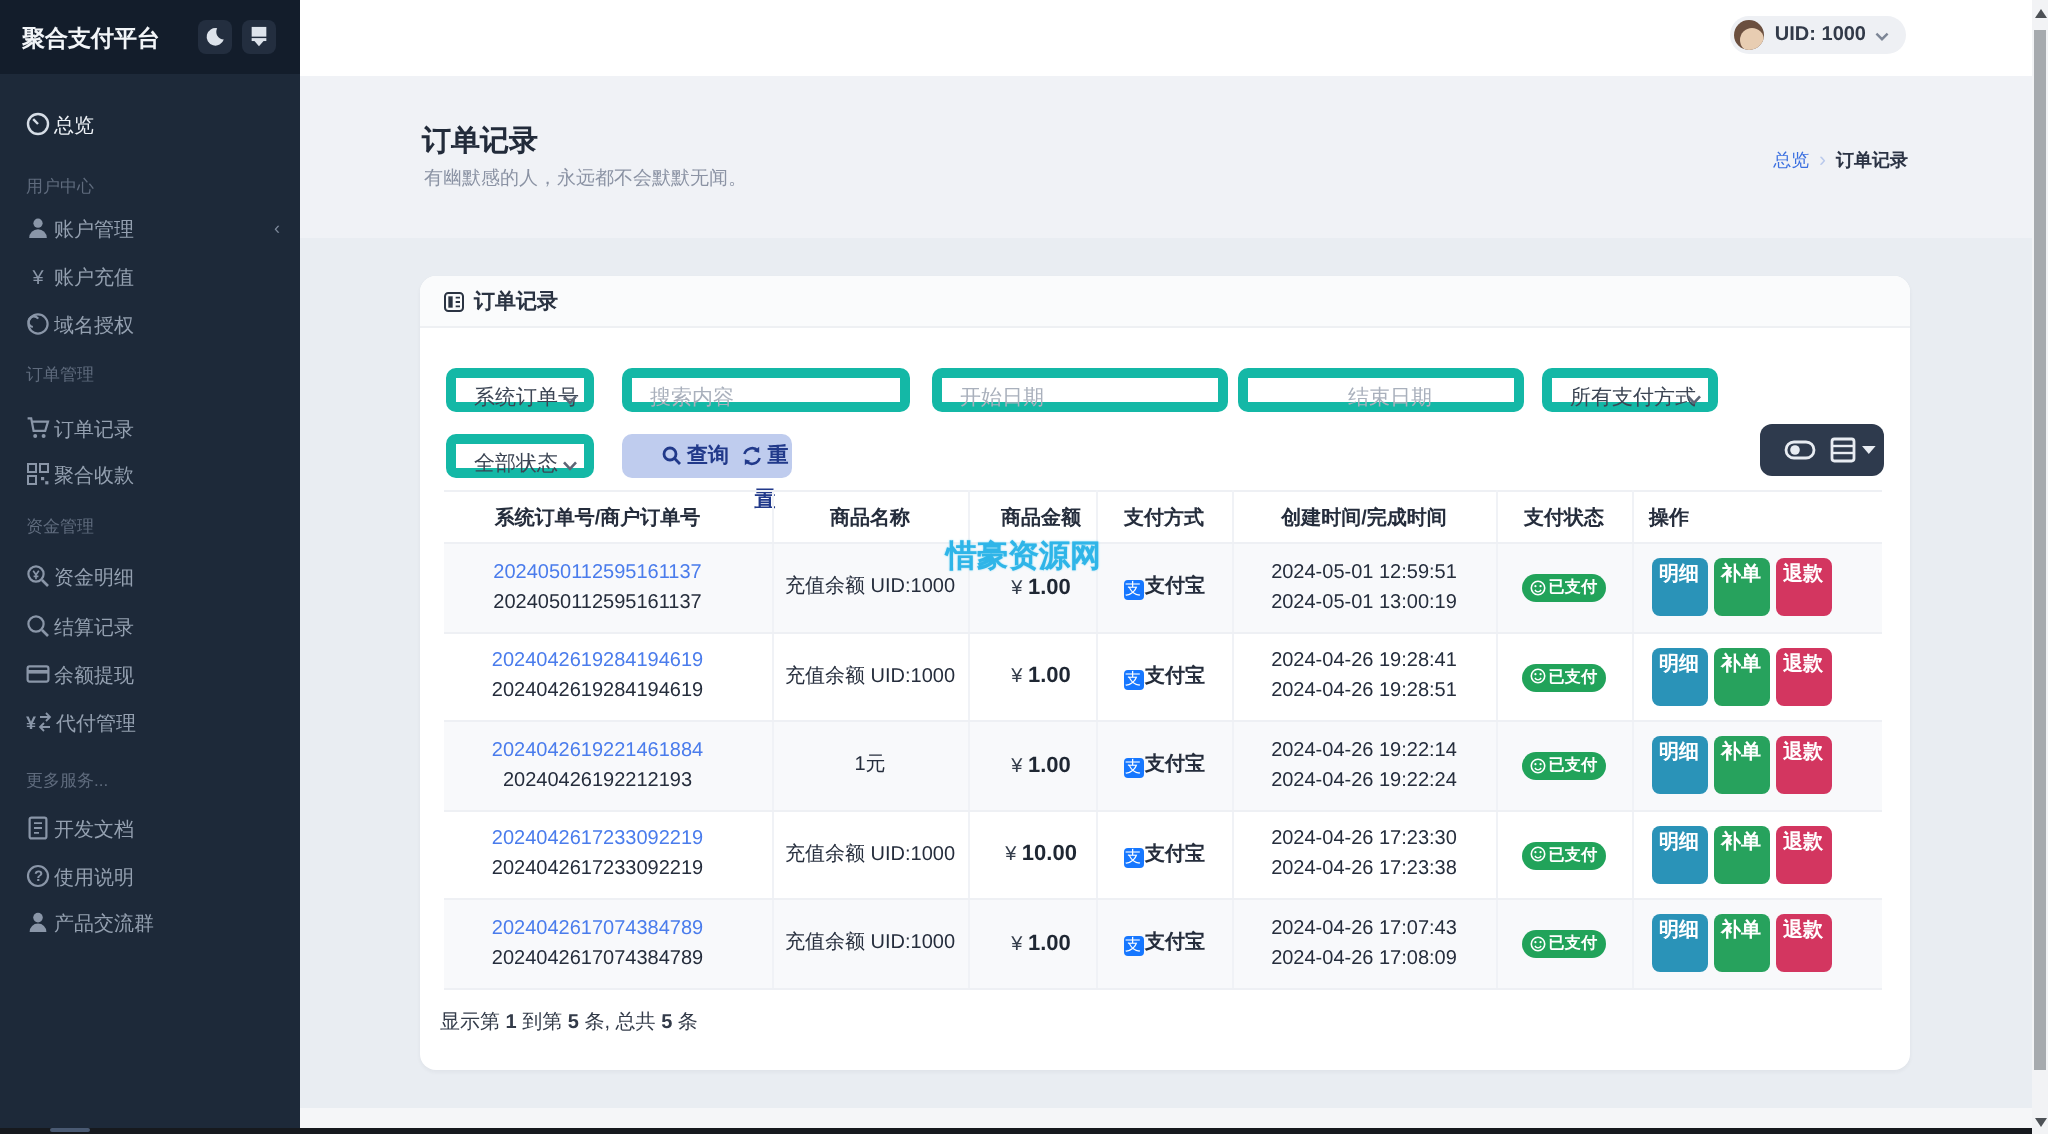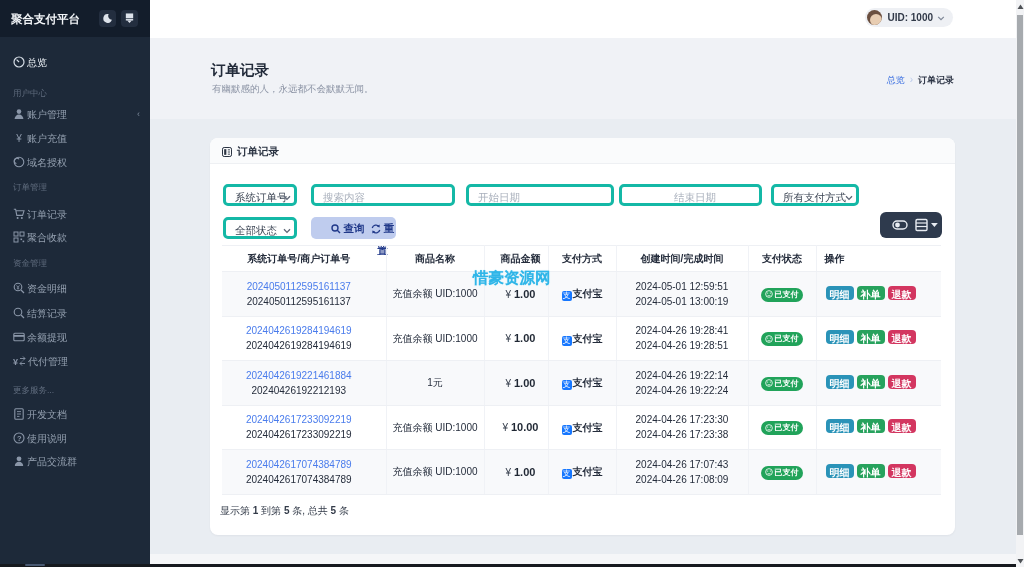--- a/index.html
+++ b/index.html
@@ -34,21 +34,21 @@
   #crumbs a { color:#3a6fe0; text-decoration:none; }
   #crumbs .sep { color:#b9c9ec; margin:0 5px; font-size:10px; }
   #crumbs b { font-weight:bold; color:#2b3344; }
 
   
   #content { left:150px; top:119px; width:866px; height:435px; background:#e9edf2; }
   #card { position:absolute; left:60px; top:19px; width:745px; height:397px; background:#ffffff; border-radius:8px; box-shadow:0 1px 2px rgba(30,40,60,0.05); }
   #cardhead { position:absolute; left:0; top:0; width:745px; height:26px; background:#fafbfc; border-bottom:1px solid #eef0f3; border-radius:8px 8px 0 0; font-size:10.5px; font-weight:bold; color:#2a3342; line-height:26px; padding-left:12px; }
   #cardhead svg { vertical-align:-2px; margin-right:5px; }
 
-  .sel, .inp { position:absolute; height:22px; border:3px solid #14b8a6; border-radius:5px; background:#fff; font-size:10.5px; line-height:20px; }
+  .sel, .inp { position:absolute; height:22px; border:5px solid #14b8a6; border-radius:5px; background:#fff; font-size:10.5px; line-height:20px; }
   .sel { color:#3c4554; padding-left:9px; font-weight:normal; }
   .sel svg.car { position:absolute; right:3px; top:8px; }
   .inp { color:#a9b0bc; padding-left:9px; }
 
   .btnq { position:absolute; height:22px; border-radius:5px; background:#bfccee; color:#21398a; font-size:10.5px; font-weight:bold; text-align:center; line-height:22px; }
   #viewtoggle { position:absolute; left:670px; top:74px; width:62px; height:26px; background:#2e3a4d; border-radius:6px; color:#e8ecf2; }
 
   
   #tbl { position:absolute; left:12px; top:107px; width:719px; border-collapse:collapse; table-layout:fixed; font-size:10px; color:#252d3c; }
   #tbl th { font-weight:bold; font-size:10px; height:26px; border-top:1px solid #eef0f4; border-bottom:1px solid #eef0f4; text-align:center; }
@@ -58,21 +58,21 @@
   #tbl th:last-child, #tbl td:last-child { border-right:none; }
   #tbl tr.odd td { background:#f8f9fb; }
   #tbl .link { color:#4a7cec; }
   #tbl .opcell { text-align:left; padding-left:9px; }
   #tbl th.opth { text-align:left; padding-left:8px; }
   .money { padding-left:9px; } .money .num { font-weight:bold; font-size:11px; color:#1f2733; } .money .y { font-size:10px; color:#343d4b; }
   .payic { display:inline-block; width:10px; height:10px; background:#1677ff; border-radius:2px; color:#fff; font-size:8px; line-height:10px; text-align:center; vertical-align:-1px; margin-right:1px; }
   .paytxt { font-weight:bold; }
   .stpaid { display:inline-block; height:14px; background:#21a35a; color:#fff; border-radius:8px; font-size:8px; font-weight:bold; line-height:14px; padding:0 4px; letter-spacing:0.2px; }
   .stpaid svg { vertical-align:-1.5px; margin-right:1px; }
-  .ob { display:inline-block; height:14px; border-radius:4px; color:#fff; font-size:10px; font-weight:bold; line-height:17px; padding:0 4px; margin-right:3px; }
+  .ob { display:inline-block; height:29px; border-radius:4px; color:#fff; font-size:10px; font-weight:bold; line-height:17px; padding:0 4px; margin-right:3px; }
   .ob1 { background:#2a93b8; }
   .ob2 { background:#27a25d; }
   .ob3 { background:#d33660; }
 
   #tfoot { position:absolute; left:10px; top:366px; font-size:10px; color:#333b49; }
 
   
   #wm { left:473px; top:268px; font-size:15.5px; font-weight:bold; color:#2fb5e8; text-shadow:0 0 1px #7fd6f2; }
 
   

